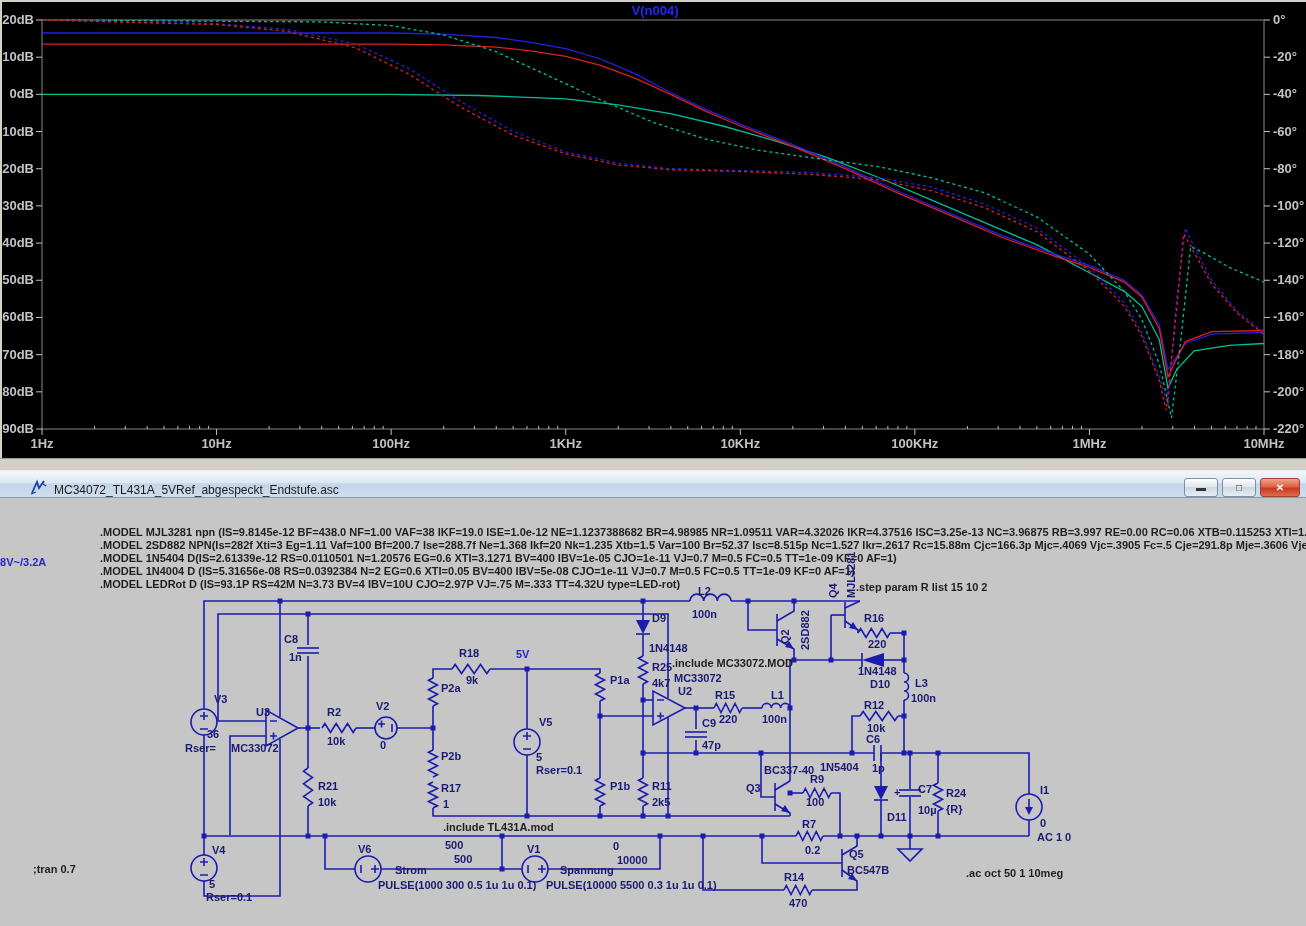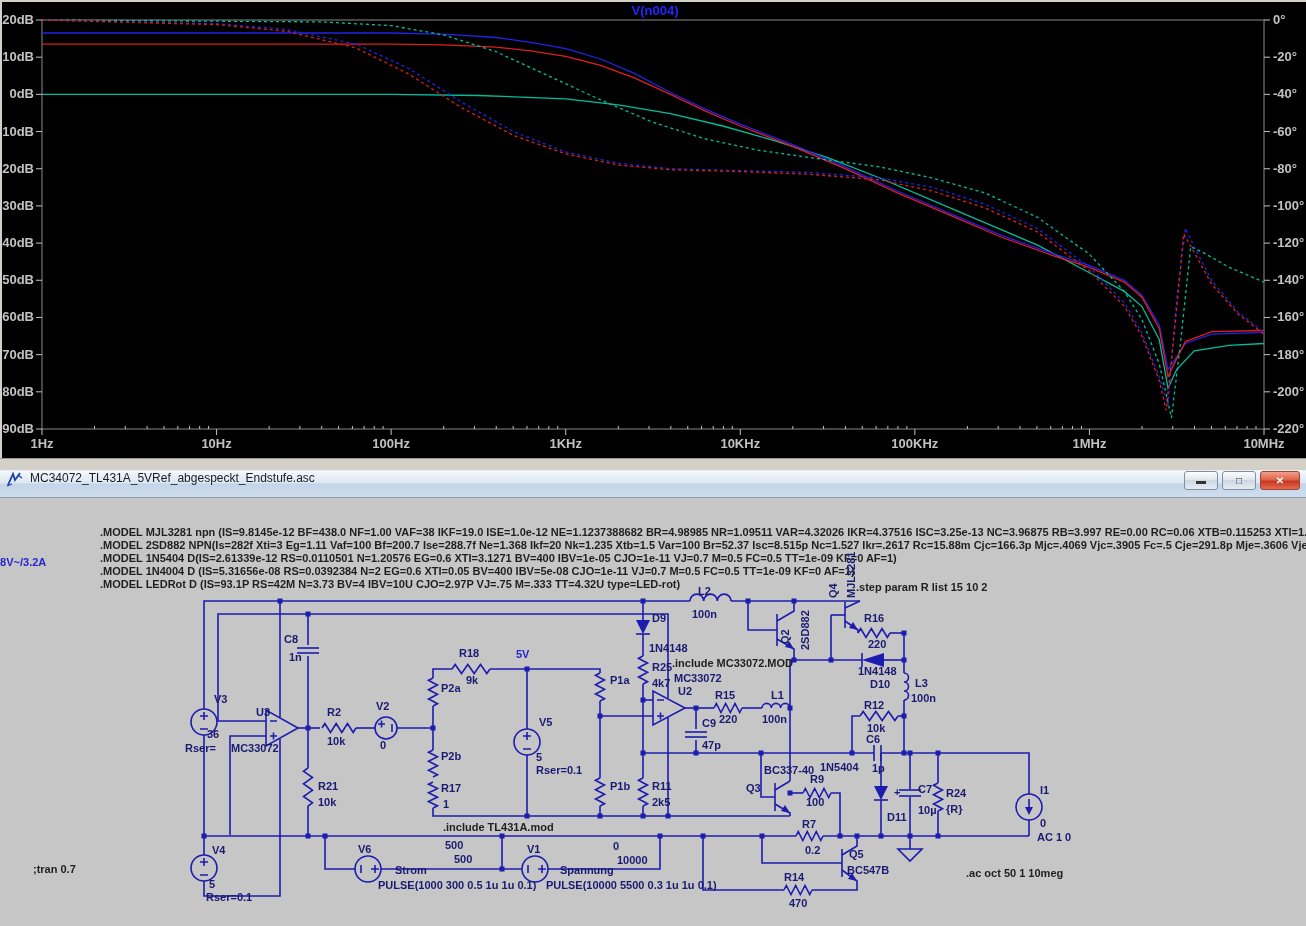--- a/index.html
+++ b/index.html
@@ -3,21 +3,21 @@
 <meta charset="utf-8">
 <style>
   html,body{margin:0;padding:0;background:#d4d0c8;width:1306px;height:926px;overflow:hidden;
     font-family:"Liberation Sans",sans-serif;}
   .window{position:relative;width:1306px;height:668px;}
   .plot-pane{position:absolute;top:0;left:0;width:1306px;height:458px;background:#000;
     border-top:2px solid #d4d0c8;border-left:2px solid #d4d0c8;border-right:2px solid #d4d0c8;box-sizing:border-box;}
   .gap-strip{position:absolute;top:458px;left:0;width:1306px;height:12px;background:#d4d0c8;border-top:1px solid #9a968e;}
   .titlebar{position:absolute;top:470px;left:0;width:1306px;height:28px;box-sizing:border-box;
     background:linear-gradient(#f4f8fc 0%,#dbe7f3 45%,#c3d5e8 50%,#cfdeee 100%);
-    border-top:1px solid #e8eef6;border-bottom:1px solid #8a9cb2;display:flex;align-items:flex-start;}
+    border-top:1px solid #e8eef6;border-bottom:1px solid #8a9cb2;display:flex;align-items:flex-end;padding-left:24px;}
   .titlebar .app-icon{width:18px;height:18px;margin:0 6px 0 6px;flex:0 0 auto;}
   .titlebar .title-text{font-size:12px;color:#1c1c1c;flex:1 1 auto;white-space:nowrap;overflow:hidden;}
   .winbtns{display:flex;gap:4px;margin-right:6px;}
   .winbtn{width:34px;height:19px;border:1px solid #7e90a5;border-radius:3px;box-sizing:border-box;
     background:linear-gradient(#fefefe,#dfe6ee 45%,#cdd7e2 50%,#e6ecf3);display:flex;align-items:center;justify-content:center;
     font-size:10px;color:#333;cursor:default;}
   .winbtn.close{width:40px;border:1px solid #9d4437;
     background:linear-gradient(#f0a08c,#dd6348 45%,#c8391f 55%,#e06a50);color:#fff;font-weight:bold;}
   .winbtn .glyph{line-height:1;}
   .schematic-pane{position:absolute;top:498px;left:0;width:1306px;height:428px;background:#c6c6c6;}

